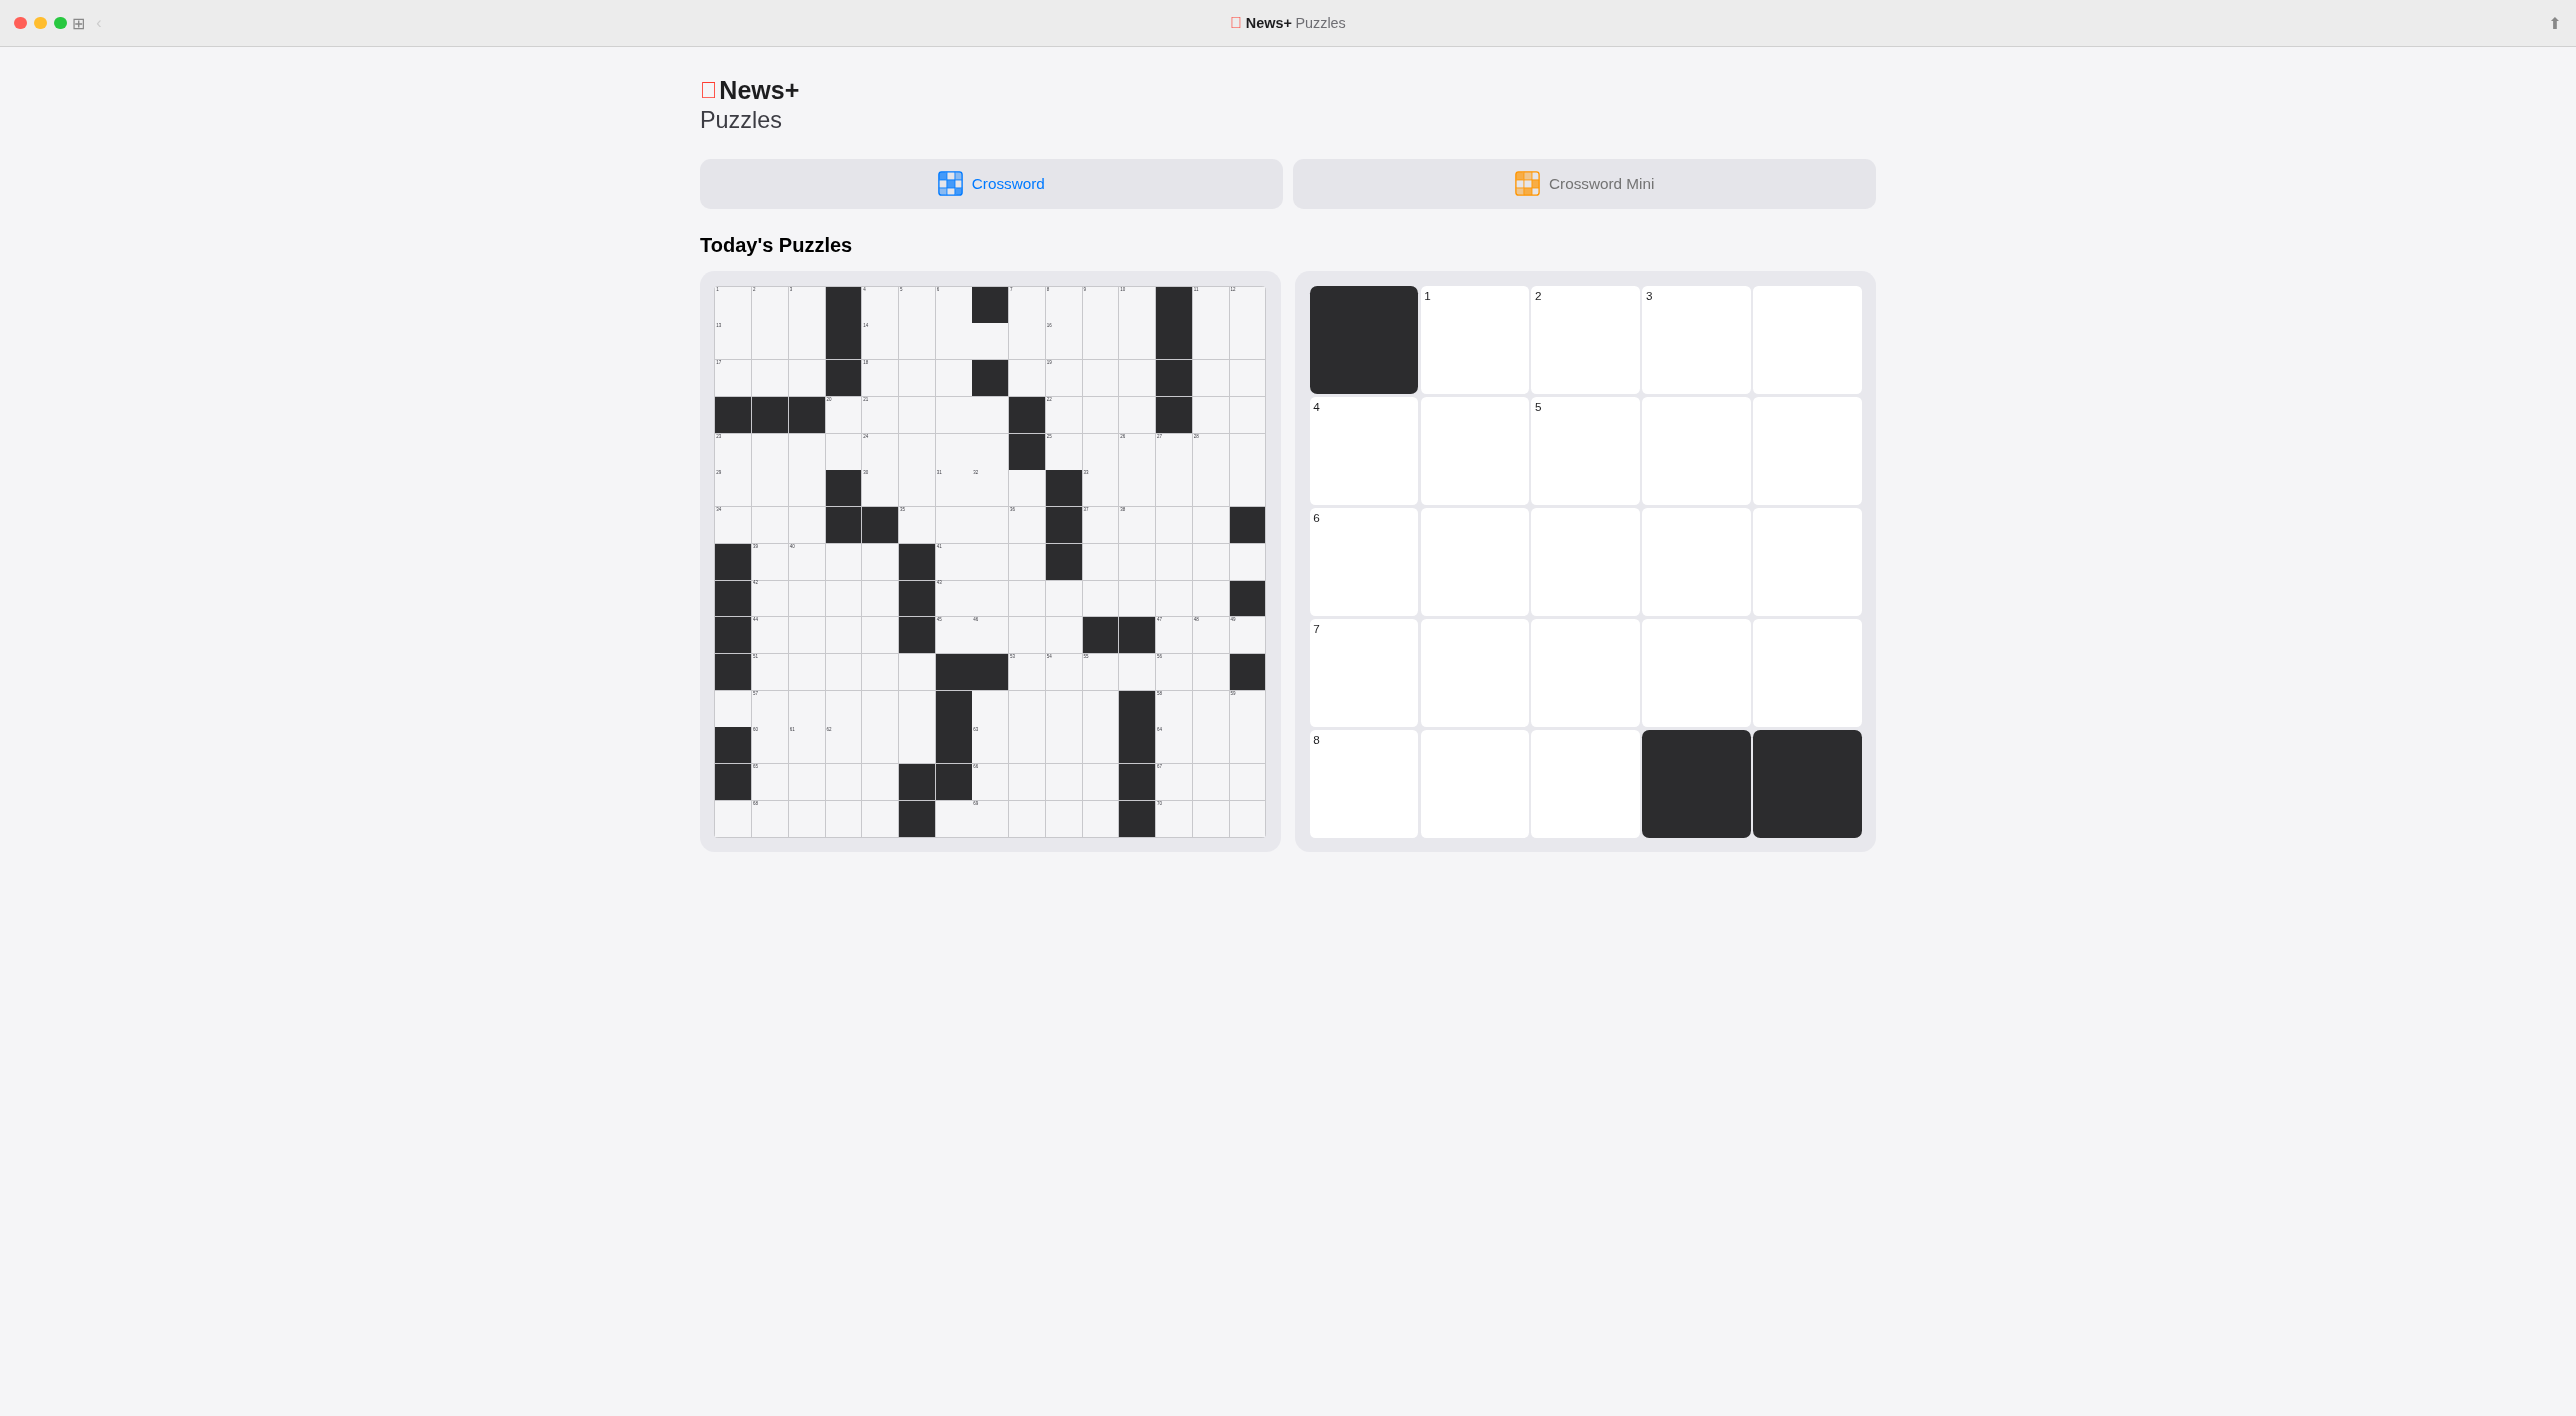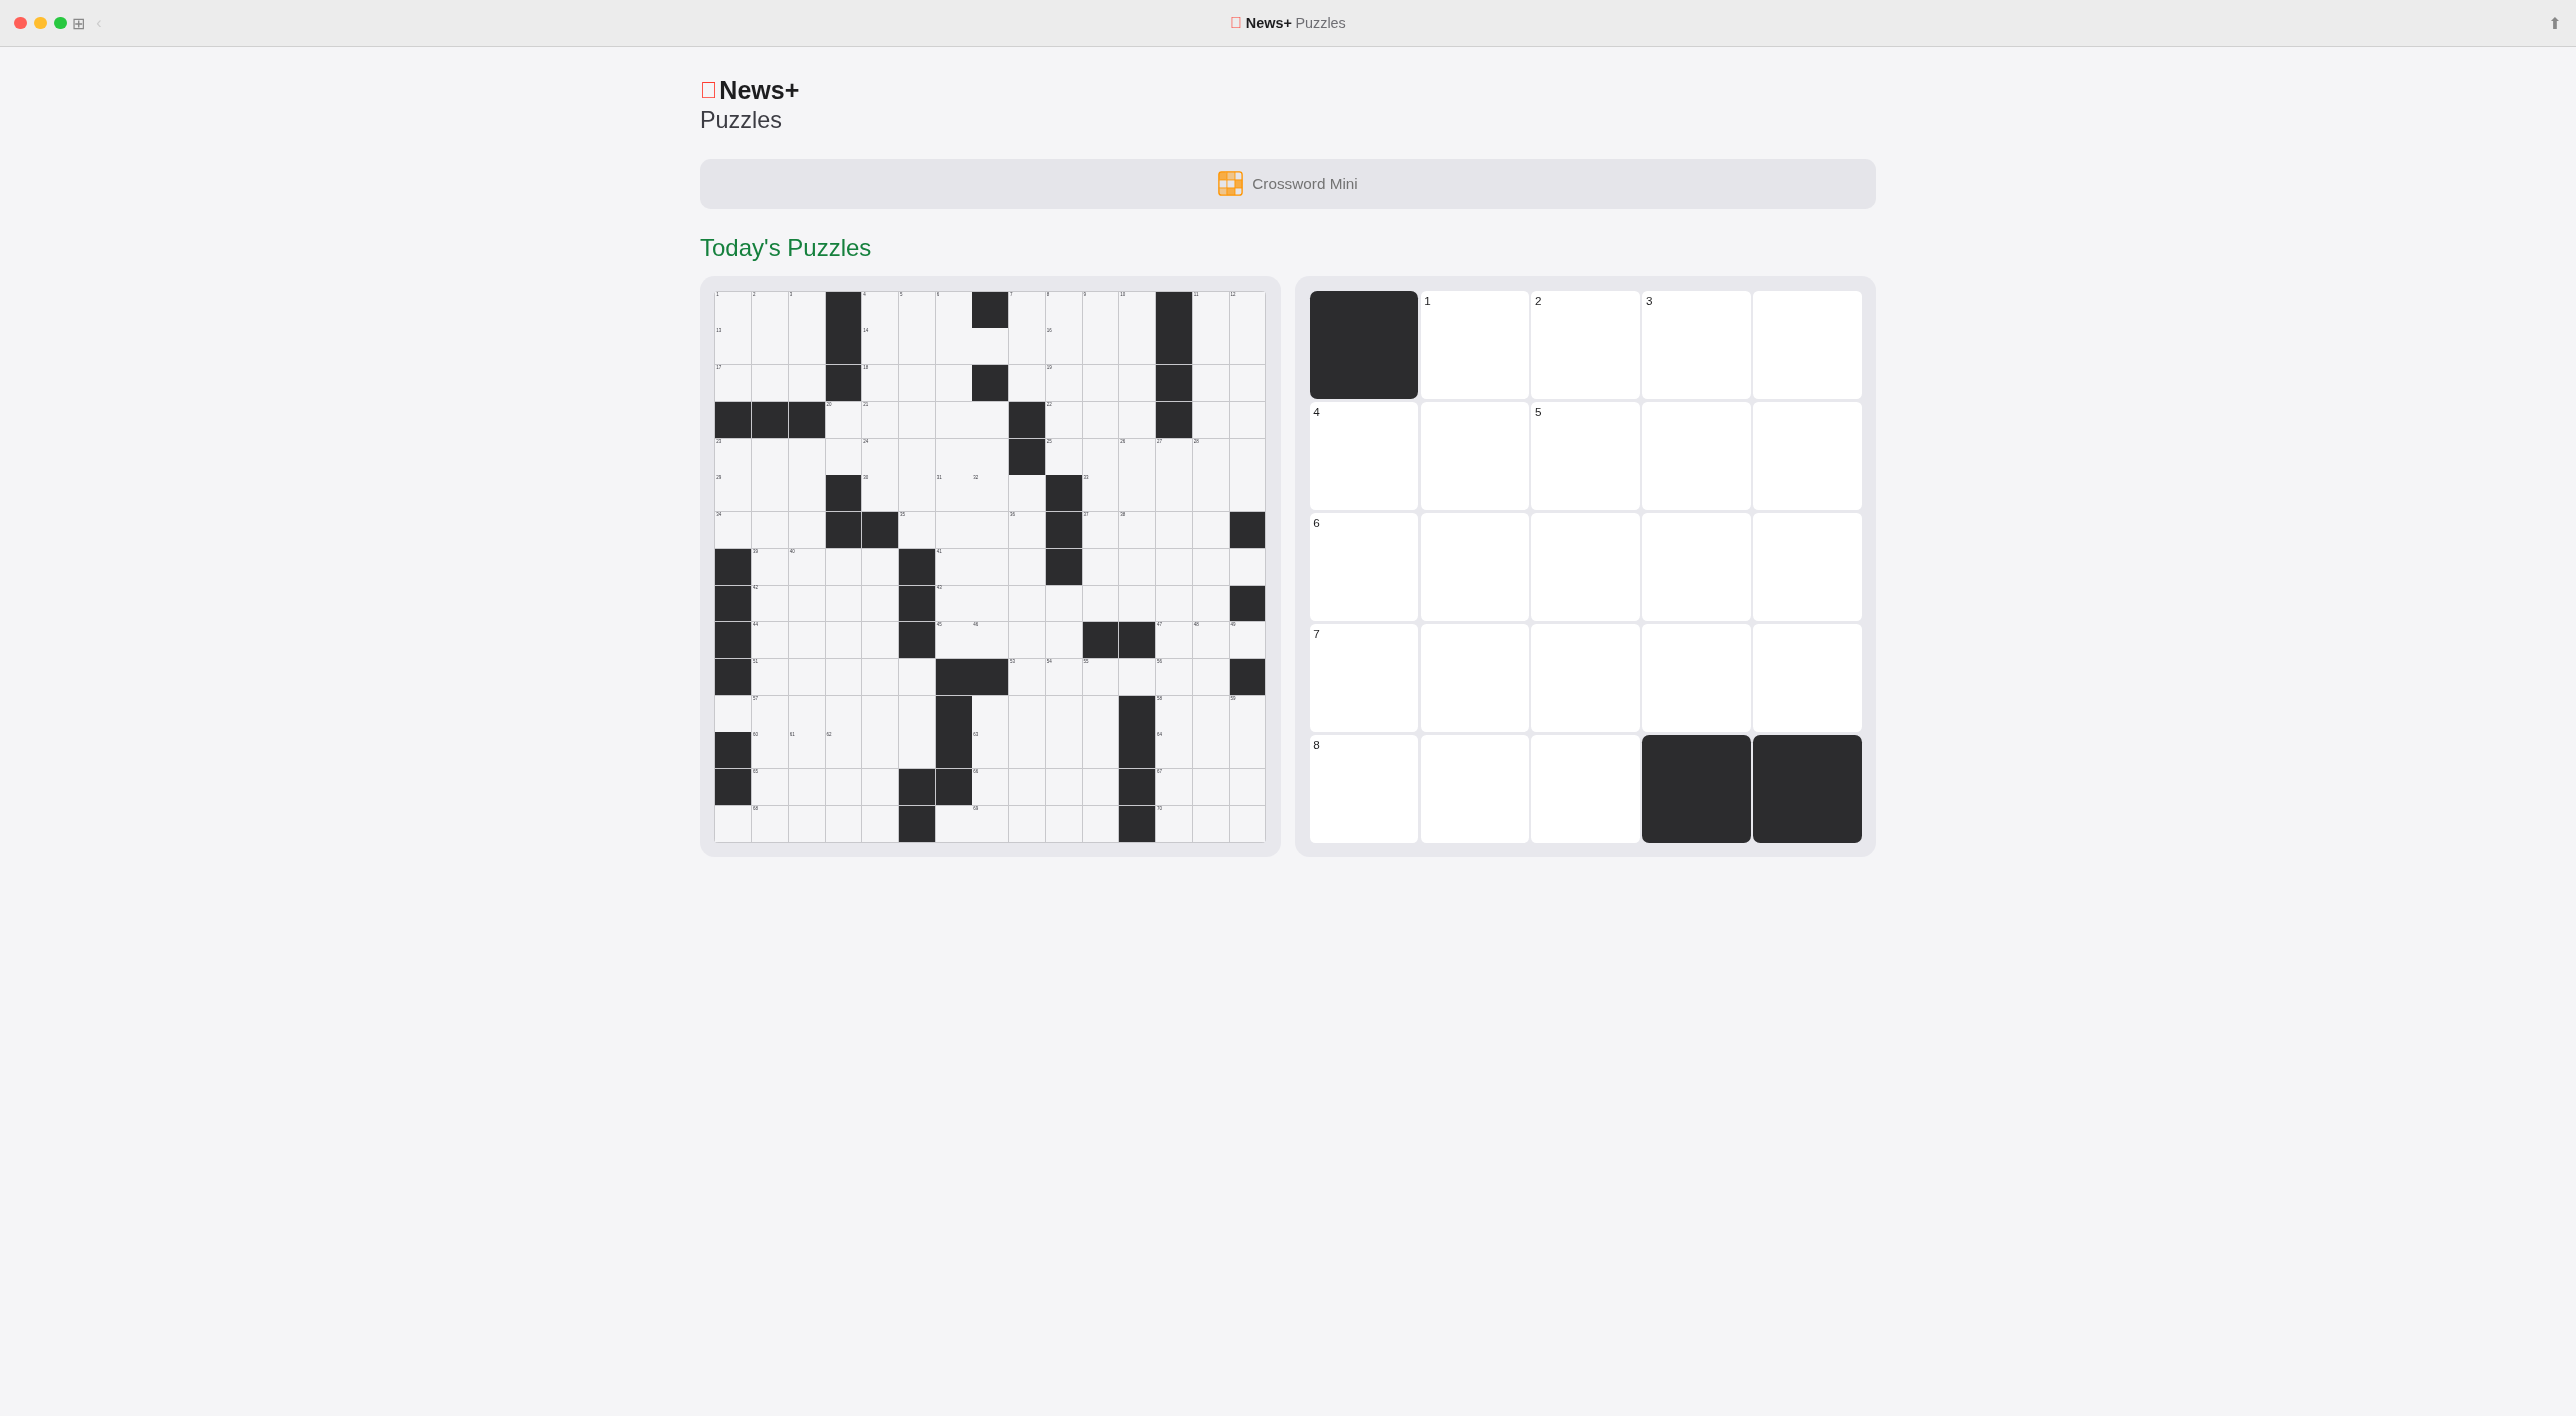--- a/index.html
+++ b/index.html
@@ -111,23 +111,23 @@
       cursor: pointer;
       font-size: 15.3px;
       font-weight: 500;
       color: #007aff;
       transition: background 0.15s;
     }
     .tab-label-blue { color: #007aff; }
     .tab-label-orange { color: #737373; }
     
     .section-title {
-      font-size: 24px;
-      font-weight: 400;
-      color: #15803d;
+      font-size: 20px;
+      font-weight: 700;
+      color: #000000;
       margin-bottom: 14.4px;
     }
     
     .puzzles-grid {
       display: grid;
       grid-template-columns: 1fr 1fr;
       gap: 14.4px;
     }
     .puzzle-card {
       background: #e8e8ed;
@@ -218,20 +218,36 @@
       <span class="brand-apple"></span>
       <span class="brand-news-plus">News+</span>
     </div>
     <div class="brand-subtitle">Puzzles</div>
   </div>
 
   <div class="tabs">
     <button class="tab-btn">
 
       <svg width="25" height="25" viewBox="0 0 28 28">
+        <rect x="1" y="1" width="26" height="26" rx="3" ry="3" fill="none" stroke="#007aff" stroke-width="1.5"></rect>
+        <line x1="1" y1="10" x2="27" y2="10" stroke="#007aff" stroke-width="1"></line>
+        <line x1="1" y1="19" x2="27" y2="19" stroke="#007aff" stroke-width="1"></line>
+        <line x1="10" y1="1" x2="10" y2="27" stroke="#007aff" stroke-width="1"></line>
+        <line x1="19" y1="1" x2="19" y2="27" stroke="#007aff" stroke-width="1"></line>
+        <rect x="1" y="1" width="9" height="9" rx="2" fill="#007aff" opacity="0.7"></rect>
+        <rect x="19" y="1" width="8" height="9" rx="2" fill="#007aff" opacity="0.4"></rect>
+        <rect x="10" y="10" width="9" height="9" fill="#007aff" opacity="0.7"></rect>
+        <rect x="1" y="19" width="9" height="8" rx="2" fill="#007aff" opacity="0.4"></rect>
+        <rect x="19" y="19" width="8" height="8" rx="2" fill="#007aff" opacity="0.7"></rect>
+      </svg>
+      <span class="tab-label-blue">Crossword</span>
+    </button>
+    <button class="tab-btn">
+
+      <svg width="25" height="25" viewBox="0 0 28 28">
         <rect x="1" y="1" width="26" height="26" rx="3" ry="3" fill="none" stroke="#ff9500" stroke-width="1.5"></rect>
         <line x1="1" y1="10" x2="27" y2="10" stroke="#ff9500" stroke-width="1"></line>
         <line x1="1" y1="19" x2="27" y2="19" stroke="#ff9500" stroke-width="1"></line>
         <line x1="10" y1="1" x2="10" y2="27" stroke="#ff9500" stroke-width="1"></line>
         <line x1="19" y1="1" x2="19" y2="27" stroke="#ff9500" stroke-width="1"></line>
         <rect x="1" y="1" width="9" height="9" rx="2" fill="#ff9500" opacity="0.7"></rect>
         <rect x="10" y="1" width="9" height="9" fill="#ff9500" opacity="0.4"></rect>
         <rect x="19" y="10" width="8" height="9" fill="#ff9500" opacity="0.7"></rect>
         <rect x="1" y="19" width="9" height="8" rx="2" fill="#ff9500" opacity="0.4"></rect>
         <rect x="10" y="19" width="9" height="8" fill="#ff9500" opacity="0.7"></rect>

